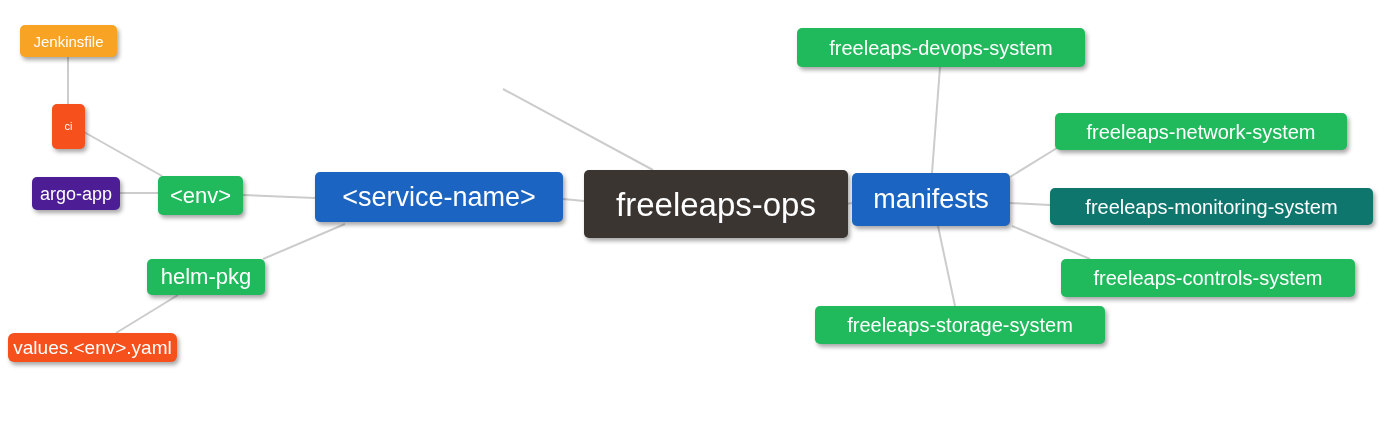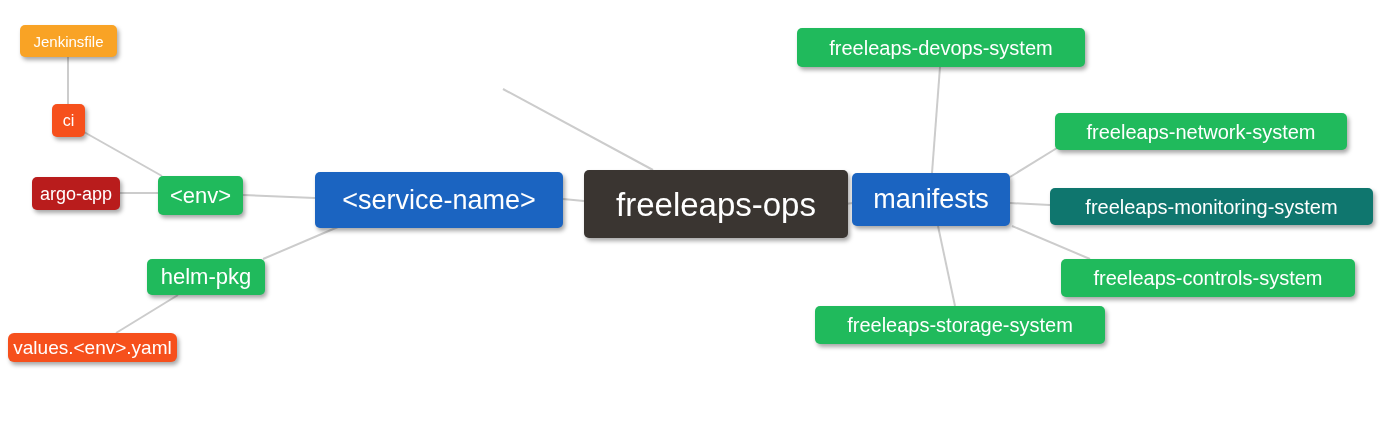--- a/index.html
+++ b/index.html
@@ -55,36 +55,36 @@
       <line x1="932" y1="173" x2="940" y2="67" stroke="#CCCCCC" stroke-width="2"></line>
       <line x1="1010" y1="177" x2="1057" y2="148" stroke="#CCCCCC" stroke-width="2"></line>
       <line x1="1010" y1="203" x2="1050" y2="205" stroke="#CCCCCC" stroke-width="2"></line>
       <line x1="1012" y1="226" x2="1090" y2="259" stroke="#CCCCCC" stroke-width="2"></line>
       <line x1="938" y1="226" x2="955" y2="306" stroke="#CCCCCC" stroke-width="2"></line>
     </svg>
 
 <div class="node" style="left: 20px; top: 25px; width: 97px; height: 32px; font-size: 15px; background: rgb(249, 163, 37); color: rgb(255, 255, 255);">
       <span>Jenkinsfile</span>
     </div>
-    <div class="node" style="left: 52px; top: 104px; width: 33px; height: 33px; font-size: 16px; background: rgb(246, 80, 28); color: rgb(255, 255, 255);">
+    <div class="node" style="left: 52px; top: 104px; width: 33px; height: 45px; font-size: 11px; background: rgb(246, 80, 28); color: rgb(255, 255, 255);">
       <span>ci</span>
     </div>
-    <div class="node" style="left: 32px; top: 177px; width: 88px; height: 33px; font-size: 18px; background: #b91c1c; color: rgb(255, 255, 255);">
+    <div class="node" style="left: 32px; top: 177px; width: 88px; height: 33px; font-size: 18px; background: #4c1d95; color: rgb(255, 255, 255);">
       <span>argo-app</span>
     </div>
     <div class="node" style="left: 158px; top: 176px; width: 85px; height: 39px; font-size: 22px; background: rgb(32, 186, 92); color: rgb(255, 255, 255);">
       <span>&lt;env&gt;</span>
     </div>
     <div class="node" style="left: 147px; top: 259px; width: 118px; height: 36px; font-size: 22px; background: rgb(32, 186, 92); color: rgb(255, 255, 255);">
       <span>helm-pkg</span>
     </div>
     <div class="node" style="left: 8px; top: 333px; width: 169px; height: 29px; font-size: 19px; background: rgb(246, 80, 28); color: rgb(255, 255, 255); border-radius: 6px;">
       <span>values.&lt;env&gt;.yaml</span>
     </div>
-    <div class="node" style="left: 315px; top: 172px; width: 248px; height: 56px; font-size: 27px; background: rgb(27, 100, 193); color: rgb(255, 255, 255);">
+    <div class="node" style="left: 315px; top: 172px; width: 248px; height: 50px; font-size: 27px; background: rgb(27, 100, 193); color: rgb(255, 255, 255);">
       <span>&lt;service-name&gt;</span>
     </div>
     <div class="node" style="left: 584px; top: 170px; width: 264px; height: 68px; font-size: 33px; background: rgb(58, 53, 49); color: rgb(255, 255, 255);">
       <span>freeleaps-ops</span>
     </div>
     <div class="node" style="left: 852px; top: 173px; width: 158px; height: 53px; font-size: 27px; background: rgb(27, 100, 193); color: rgb(255, 255, 255);">
       <span>manifests</span>
     </div>
     <div class="node" style="left: 1055px; top: 113px; width: 292px; height: 37px; font-size: 20px; background: rgb(32, 186, 92); color: rgb(255, 255, 255);">
       <span>freeleaps-network-system</span>

